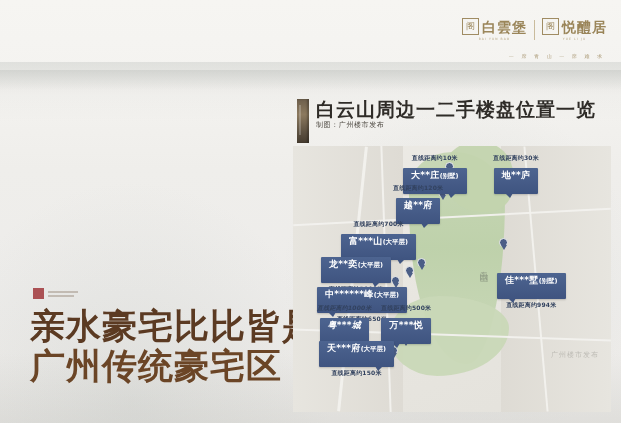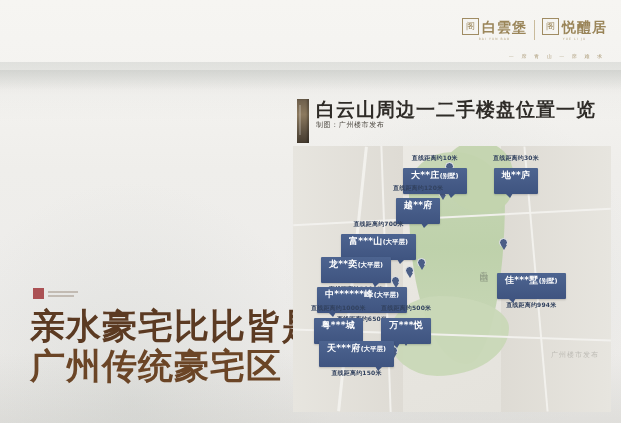--- a/index.html
+++ b/index.html
@@ -327,21 +327,21 @@
     <div class="lbl ta-c" style="left:204px;top:176px;">
       <span class="bub tail-bl"><span>佳***墅</span><span class="sm">(别墅)</span></span>
       <div class="dist below">直线距离约994米</div>
     </div>
 
     <div class="lbl ta-c" style="left:24px;top:190px;">
       <span class="bub tail-bl"><span>中******峰</span><span class="sm">(大平层)</span></span>
       <div class="dist below">直线距离约650米</div>
     </div>
 
-    <div class="lbl ta-c" style="left:18px;top:212px;">
+    <div class="lbl ta-c" style="left:24px;top:212px;font-style:italic;">
       <div class="dist above">直线距离约1000米</div>
       <span class="bub tail-br"><span>粤***城</span><span class="sm"></span></span>
     </div>
 
     <div class="lbl ta-c" style="left:88px;top:212px;">
       <div class="dist above">直线距离约500米</div>
       <span class="bub tail-bl"><span>万***悦</span><span class="sm"></span></span>
     </div>
 
     <div class="lbl ta-c" style="left:26px;top:244px;">

